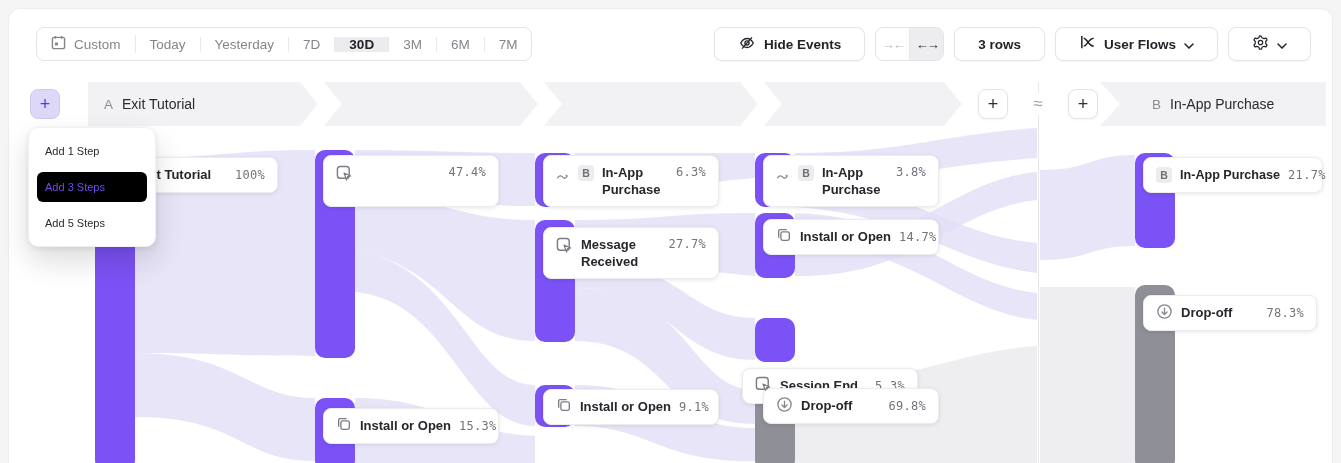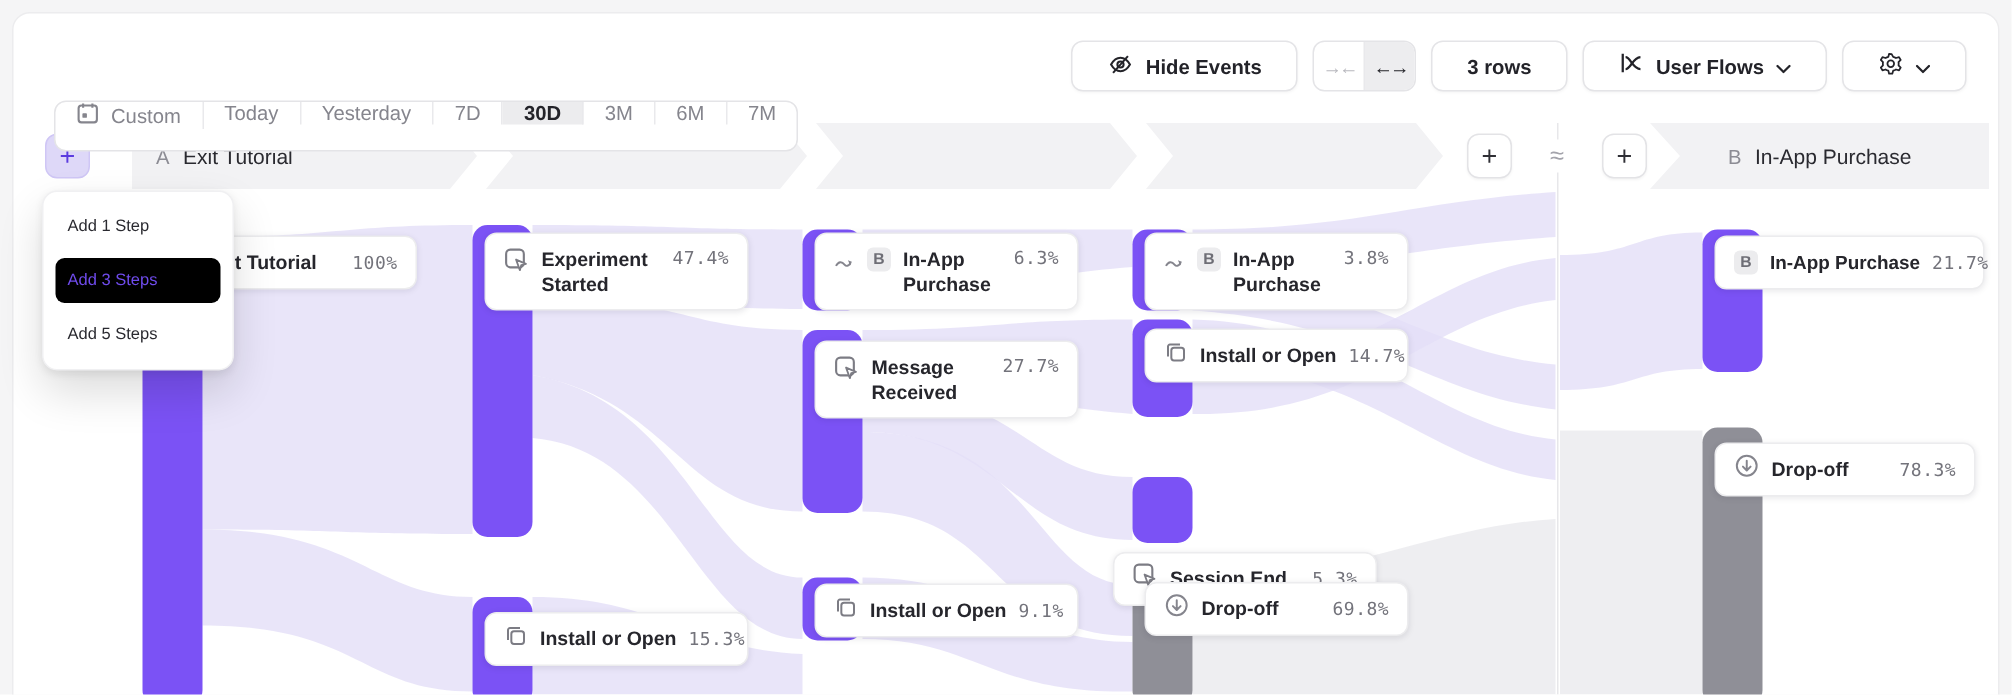--- a/index.html
+++ b/index.html
@@ -6,21 +6,21 @@
   body{
     width:1341px;height:463px;position:relative;overflow:hidden;
     background:#F5F5F6;font-family:"Liberation Sans",sans-serif;
     -webkit-font-smoothing:antialiased;color:#232329;
   }
   .page-card{position:absolute;left:8px;top:8px;width:1323px;height:470px;
     background:#fff;border:1px solid #ECECEE;border-radius:12px;}
 
   
   .date-ctrl{position:absolute;left:36px;top:27px;height:32px;display:flex;
-    border:1px solid #E4E4E7;border-radius:8px;background:#fff;overflow:hidden;align-items:flex-start;margin-top:40px;}
+    border:1px solid #E4E4E7;border-radius:8px;background:#fff;overflow:hidden;align-items:center;}
   .seg{display:flex;align-items:center;gap:8px;padding:0 14px;font-size:13.5px;
     color:#85858D;border-right:1px solid #E9E9EC;cursor:pointer;white-space:nowrap;}
   .seg:last-child{border-right:none;}
   .seg.selected{background:#ECECEE;color:#232329;font-weight:700;}
   .tb-right{position:absolute;right:30px;top:27px;height:32px;display:flex;gap:10px;}
   .tbtn{display:flex;align-items:center;gap:8px;padding:0 23px;height:32px;background:#fff;
     border:1px solid #E4E4E7;border-radius:8px;font-size:13.5px;font-weight:700;color:#232329;
     box-shadow:0 1px 2px rgba(0,0,0,.04);cursor:pointer;white-space:nowrap;}
   .segpair{display:flex;height:32px;border:1px solid #E4E4E7;border-radius:8px;overflow:hidden;background:#fff;}
   .segpair .cell{width:33px;display:flex;align-items:center;justify-content:center;
@@ -163,21 +163,20 @@
   <span class="pct">100%</span>
 </div>
 
 <div class="card two c-exp">
   <span class="nicon">
     <svg width="17" height="17" viewBox="0 0 18 18">
         <rect x="1.5" y="1.5" width="12.5" height="12.5" rx="3" fill="none" stroke="#7C7C84" stroke-width="1.5"></rect>
         <path d="M8.5,8.5 L15.5,11.6 L12.2,12.4 L11.2,16 Z" fill="#fff" stroke="#7C7C84" stroke-width="1.3" stroke-linejoin="round"></path>
       </svg>
   </span>
-  <span class="lbl">Experiment Started</span>
   <span class="pct">47.4%</span>
 </div>
 
 <div class="card c-inst15">
   <span class="nicon">
     <svg width="16" height="16" viewBox="0 0 18 18">
         <path d="M3,12 L3,4.5 A1.5,1.5 0 0 1 4.5,3 L12,3" fill="none" stroke="#7C7C84" stroke-width="1.5"></path>
         <rect x="5.5" y="5.5" width="9.5" height="9.5" rx="2" fill="none" stroke="#7C7C84" stroke-width="1.5"></rect>
       </svg>
   </span>

